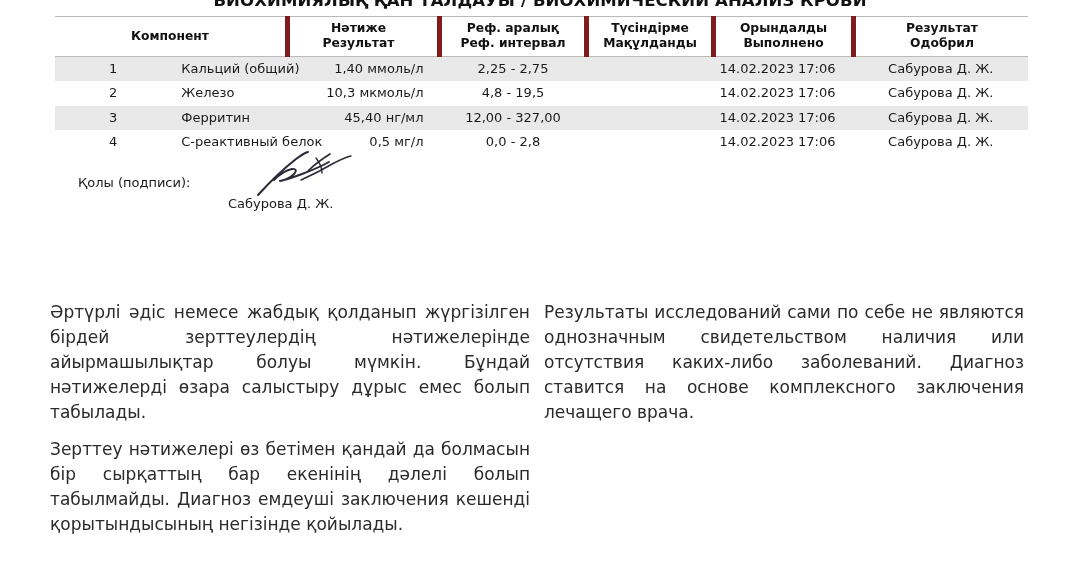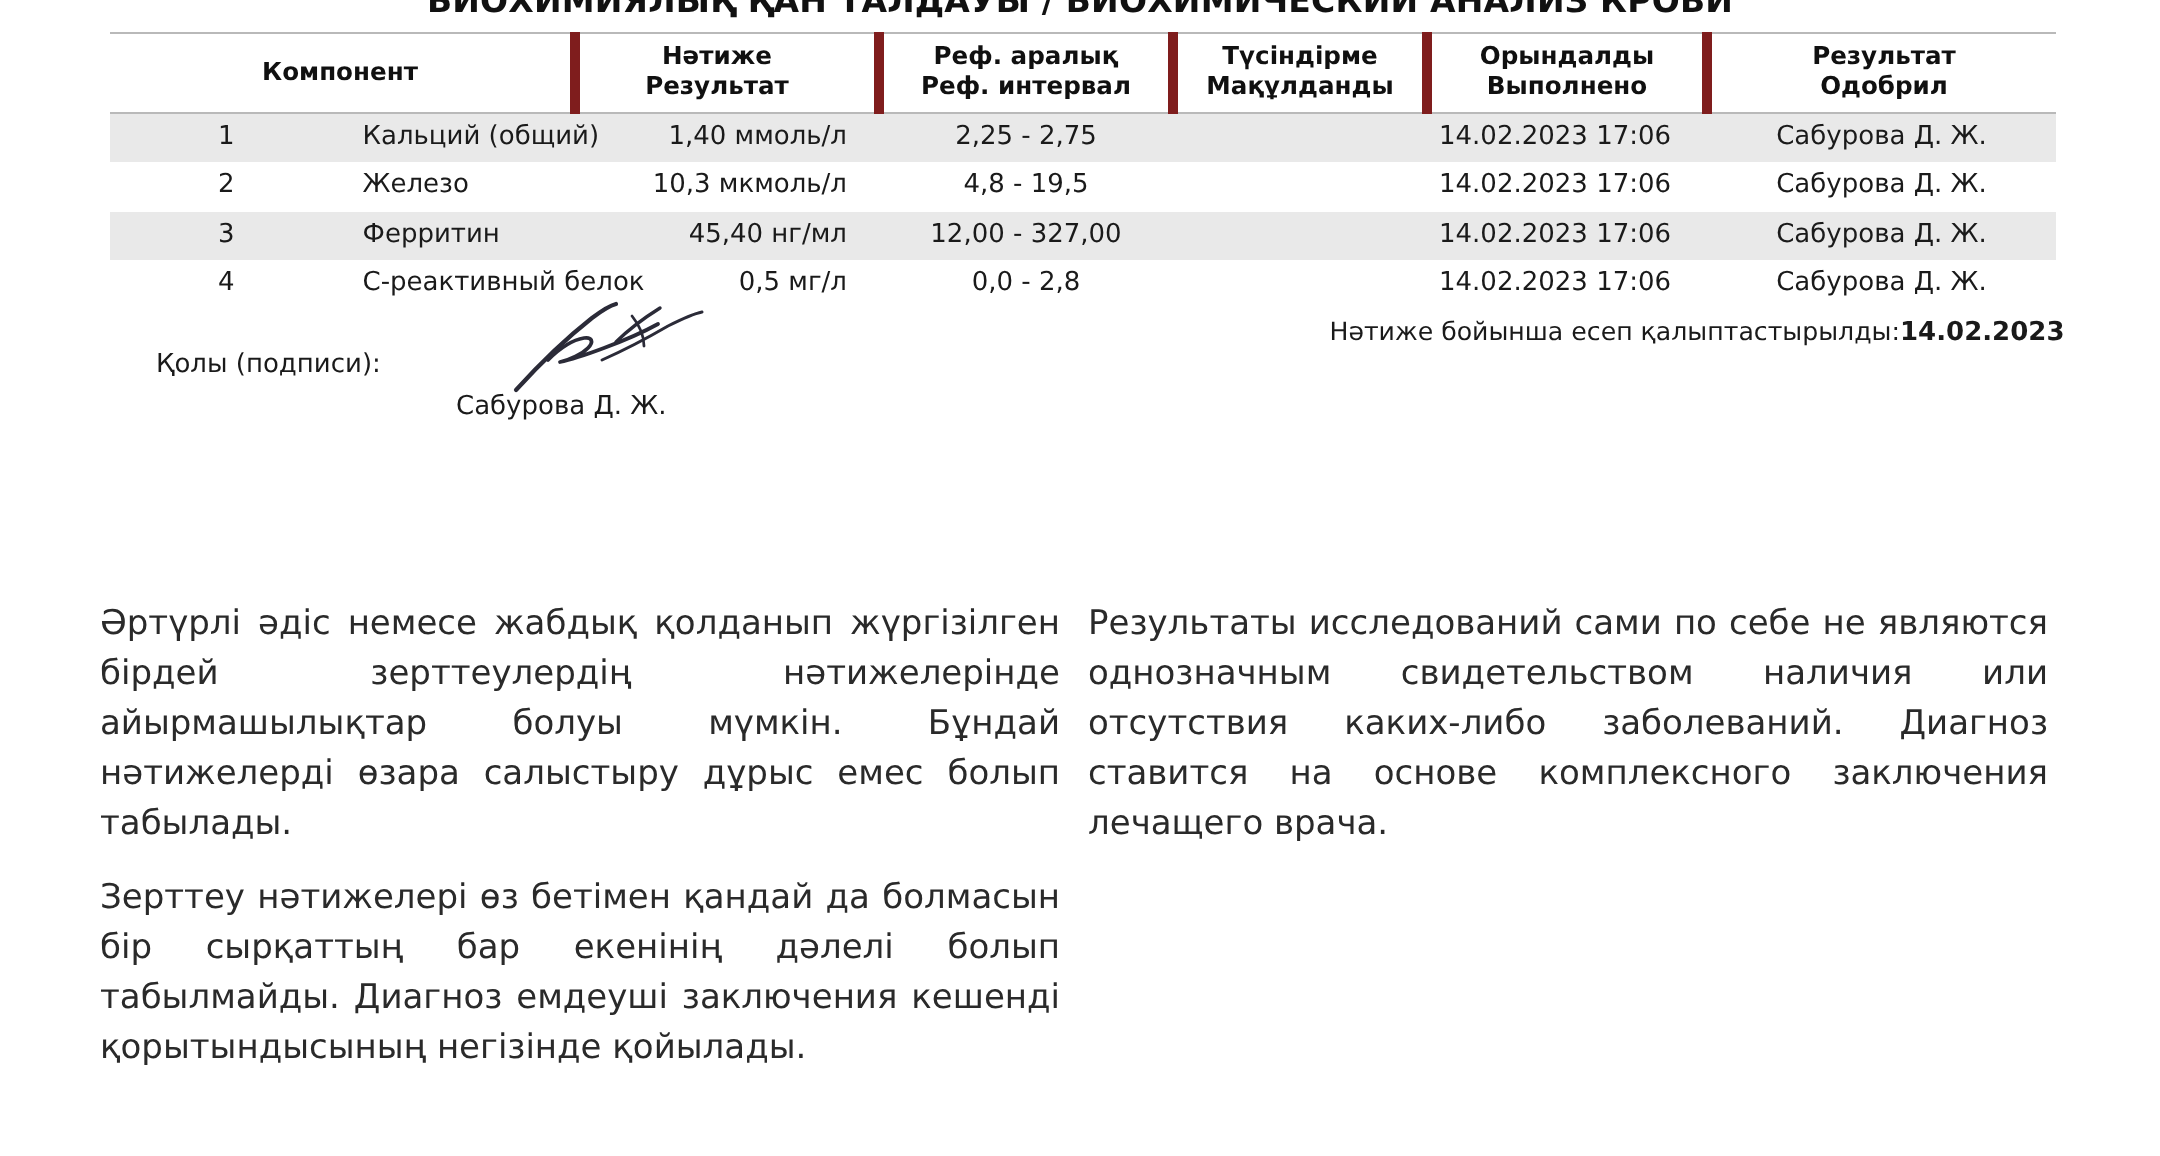--- a/index.html
+++ b/index.html
@@ -244,24 +244,20 @@
     <path d="M22 30 C 28 24, 34 20, 40 19 C 44 18.4, 45 21, 42 24 C 39 27, 33 30, 28 31 C 33 30, 42 27, 50 24 C 58 21, 68 17, 77 12" stroke-width="1.9"></path>
     <path d="M56 21 C 62 15, 70 9, 78 4" stroke-width="1.7"></path>
     <path d="M49 30 C 58 26, 70 20, 82 13 C 88 10, 94 7, 99 6" stroke-width="1.5"></path>
     <path d="M64 8 C 68 13, 70 18, 70 23" stroke-width="1.4"></path>
   </g>
 </svg>
 
 <div class="sig-name">Сабурова Д. Ж.</div>
 
 <div class="report-stamp">
-  <div class="stamp-row">
-    <span class="stamp-label">Нәтиже бойынша есеп қалыптастырылды:</span>
-    <span class="stamp-value">14.02.2023</span>
-  </div>
 </div>
 
 <div class="disclaimer">
   <div class="disclaimer-col">
     <p>Әртүрлі әдіс немесе жабдық қолданып жүргізілген бірдей зерттеулердің нәтижелерінде айырмашылықтар болуы мүмкін. Бұндай нәтижелерді өзара салыстыру дұрыс емес болып табылады.</p>
     <p>Зерттеу нәтижелері өз бетімен қандай да болмасын бір сырқаттың бар екенінің дәлелі болып табылмайды. Диагноз емдеуші заключения кешенді қорытындысының негізінде қойылады.</p>
   </div>
   <div class="disclaimer-col">
     <p>Результаты исследований сами по себе не являются однозначным свидетельством наличия или отсутствия каких-либо заболеваний. Диагноз ставится на основе комплексного заключения лечащего врача.</p>
   </div>

